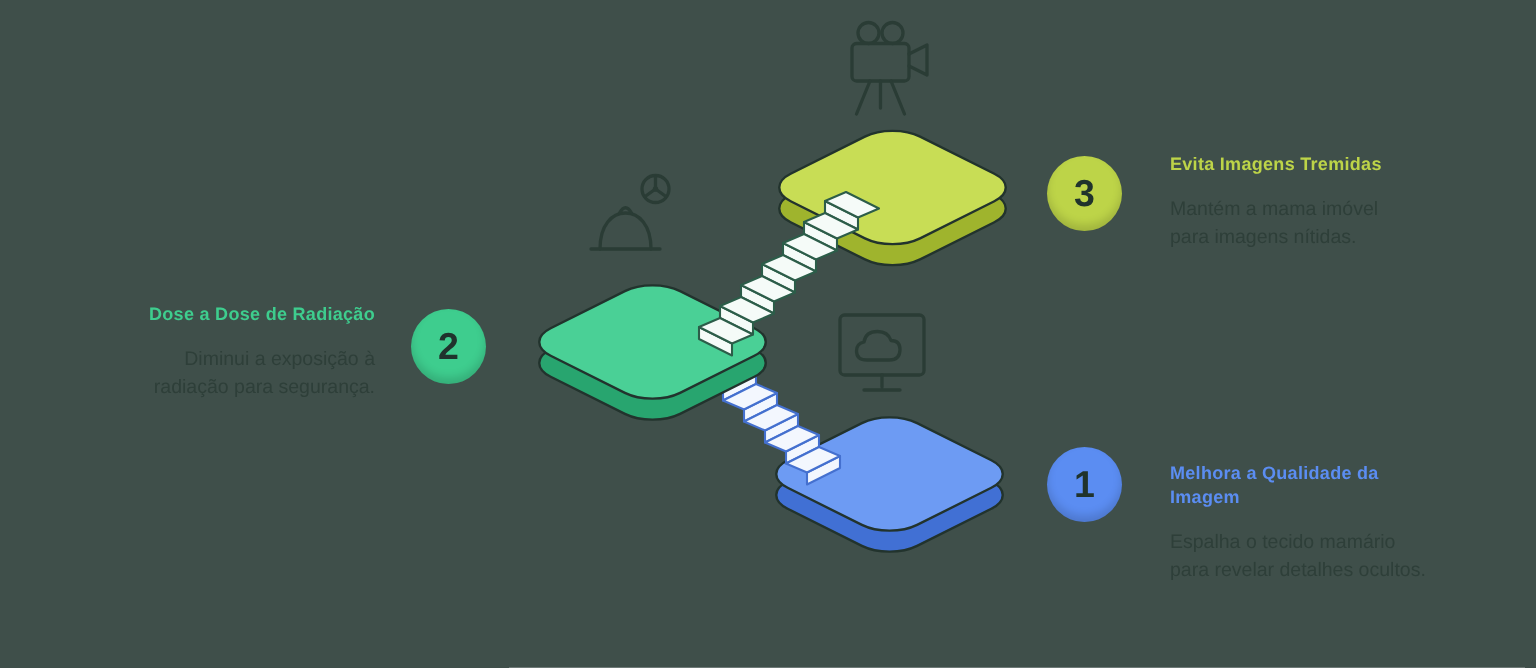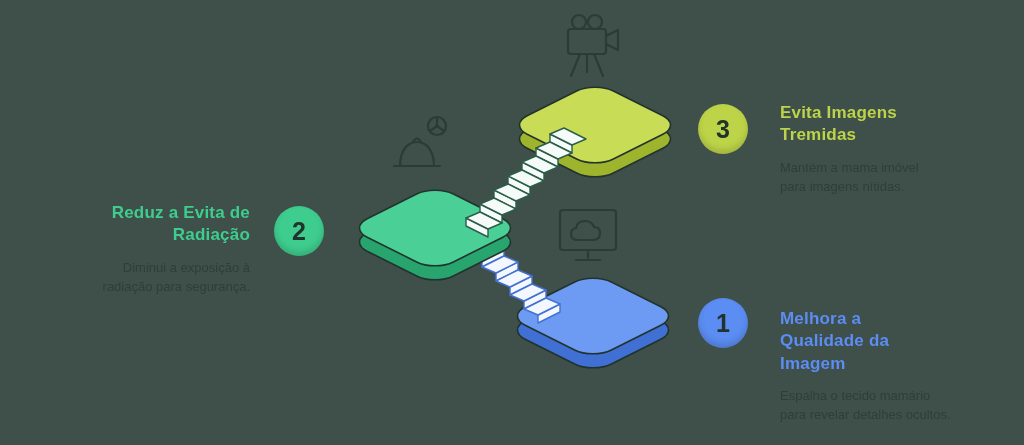--- a/index.html
+++ b/index.html
@@ -29,21 +29,21 @@
     display:flex;align-items:center;justify-content:center;
     font-size:25px;font-weight:700;color:#20332c;
     box-shadow:inset 0 -4px 6px rgba(0,0,0,.15);
   }
   .badge-2{left:274px;top:206px;}
   .badge-3{left:698px;top:104px;}
   .badge-1{left:698px;top:298px;}
 
   
   .block{position:absolute;}
-  .block .title{font-size:17px;font-weight:700;line-height:1.32;letter-spacing:.2px;}
+  .block .title{font-size:12px;font-weight:700;line-height:1.32;letter-spacing:.2px;}
   .block .subtitle{font-size:13px;font-weight:400;line-height:1.45;margin-top:12px;}
   .block-2{left:80px;top:202px;width:170px;text-align:right;}
   .block-2 .subtitle{width:165px;margin-left:auto;}
   .block-3{left:780px;top:102px;width:170px;text-align:left;}
   .block-3 .title{width:150px;}
   .block-3 .subtitle{width:150px;}
   .block-1{left:780px;top:308px;width:180px;text-align:left;}
   .block-1 .title{width:140px;}
   .block-1 .subtitle{width:175px;}
 </style>
@@ -143,21 +143,21 @@
     <span>2</span>
   </div>
   <div class="badge badge-3" style="background: rgb(189, 212, 72);">
     <span>3</span>
   </div>
   <div class="badge badge-1" style="background: rgb(91, 141, 242);">
     <span>1</span>
   </div>
 
   <div class="block block-2">
-    <div class="title" style="color: rgb(62, 205, 142);">Reduz a Evita de Radiação</div>
+    <div class="title" style="color: rgb(62, 205, 142);">Dose a Dose de Radiação</div>
     <div class="subtitle" style="color: rgb(46, 63, 57);">Diminui a exposição à radiação para segurança.</div>
   </div>
 
   <div class="block block-3">
     <div class="title" style="color: rgb(189, 212, 72);">Evita Imagens Tremidas</div>
     <div class="subtitle" style="color: rgb(46, 63, 57);">Mantém a mama imóvel para imagens nítidas.</div>
   </div>
 
   <div class="block block-1">
     <div class="title" style="color: rgb(91, 141, 242);">Melhora a Qualidade da Imagem</div>

